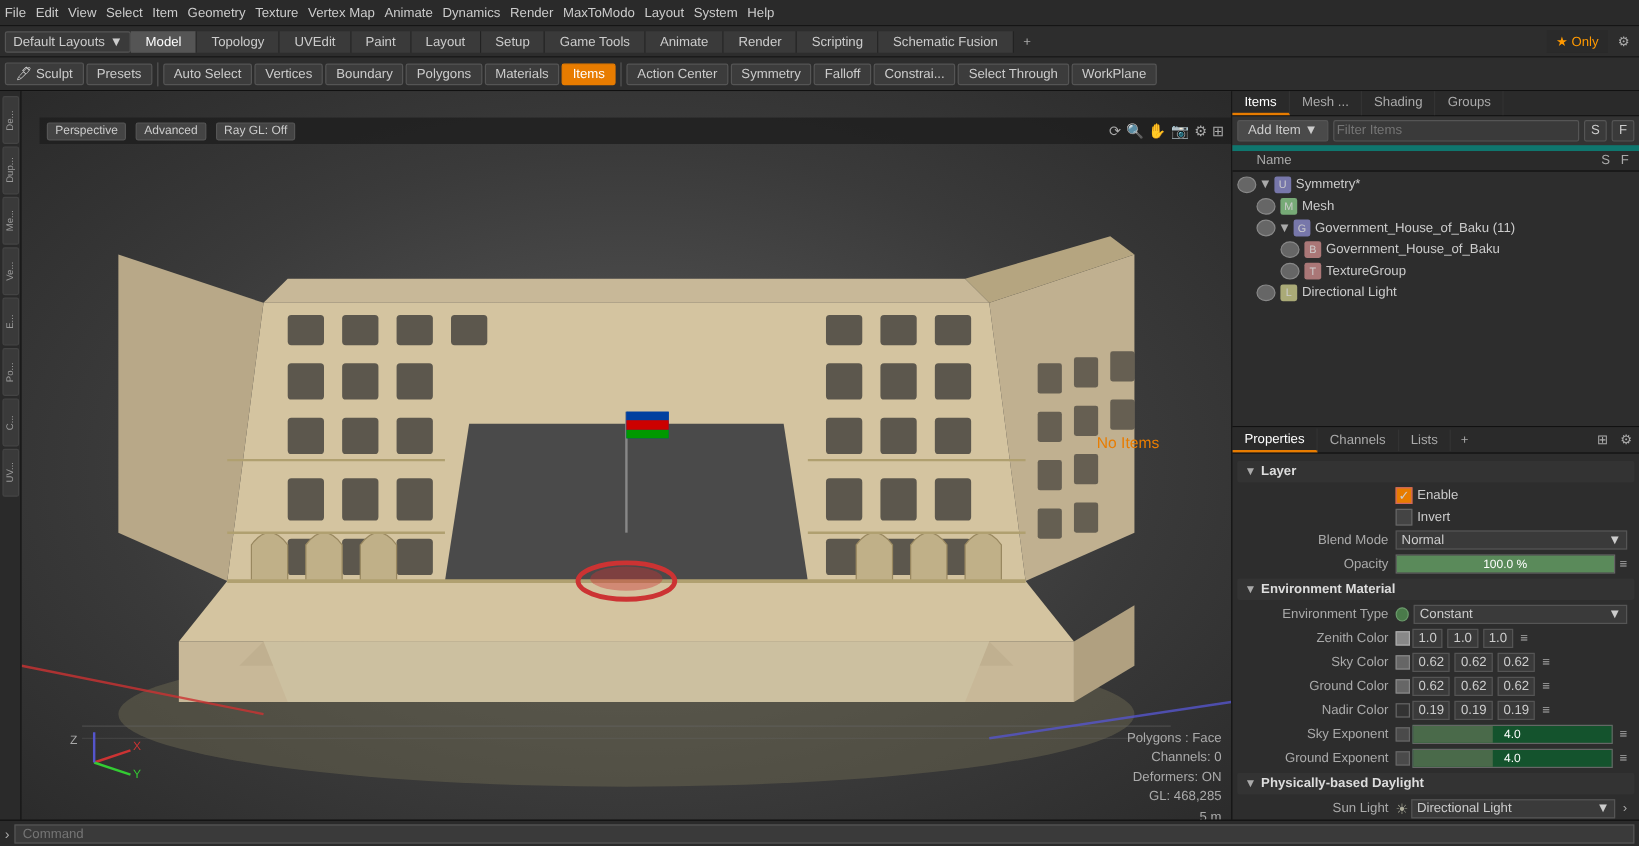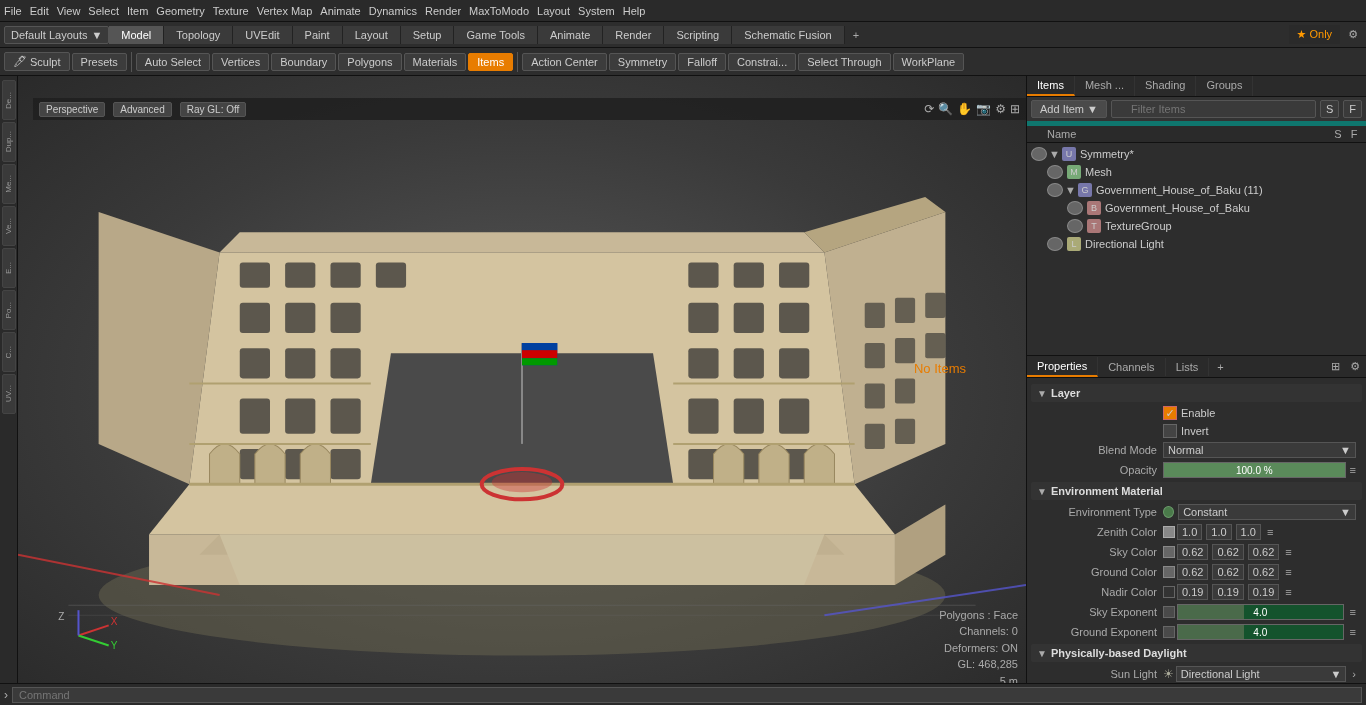--- a/index.html
+++ b/index.html
@@ -44,21 +44,21 @@
     
     #right-panel { width: 340px; background: #2d2d2d; border-left: 1px solid #111; display: flex; flex-direction: column; }
 
     
     #items-panel { height: 280px; border-bottom: 1px solid #111; display: flex; flex-direction: column; }
     #items-panel-header { display: flex; background: #2a2a2a; border-bottom: 1px solid #111; }
     .panel-tab { padding: 3px 10px; font-size: 11px; color: #aaa; cursor: pointer; border-right: 1px solid #333; }
     .panel-tab.active { color: #fff; border-bottom: 2px solid #e87c00; }
     #items-toolbar { display: flex; align-items: center; background: #333; padding: 3px 4px; gap: 4px; border-bottom: 5px solid #0f766e; }
     .items-add-btn { background: #4a4a4a; border: 1px solid #555; color: #ccc; padding: 2px 8px; font-size: 11px; cursor: pointer; border-radius: 2px; }
-    .items-filter { flex: 1; background: #3a3a3a; border: 1px solid #555; color: #ccc; padding: 2px 19px; font-size: 11px; border-radius: 2px; }
+    .items-filter { flex: 1; background: #3a3a3a; border: 1px solid #555; color: #ccc; padding: 2px 2px; font-size: 11px; border-radius: 2px; }
     .items-btn-small { background: #3a3a3a; border: 1px solid #555; color: #ccc; padding: 2px 5px; font-size: 11px; cursor: pointer; border-radius: 2px; }
     #items-list-header { display: flex; align-items: center; background: #2a2a2a; padding: 2px 4px; border-bottom: 1px solid #111; }
     #items-list-header .col-eye { width: 16px; }
     #items-list-header .col-name { flex: 1; font-size: 11px; color: #aaa; }
     #items-list-header .col-s { width: 16px; font-size: 11px; color: #aaa; text-align: center; }
     #items-tree { flex: 1; overflow-y: auto; padding: 2px 0; }
     .tree-item { display: flex; align-items: center; padding: 2px 4px; cursor: pointer; }
     .tree-eye { width: 16px; height: 14px; border-radius: 50%; background: #666; border: 1px solid #888; margin-right: 2px; display: flex; align-items: center; justify-content: center; font-size: 8px; }
     .tree-arrow { color: #aaa; margin-right: 2px; }
     .tree-icon { width: 14px; height: 14px; margin-right: 4px; border-radius: 2px; display: flex; align-items: center; justify-content: center; font-size: 9px; }

